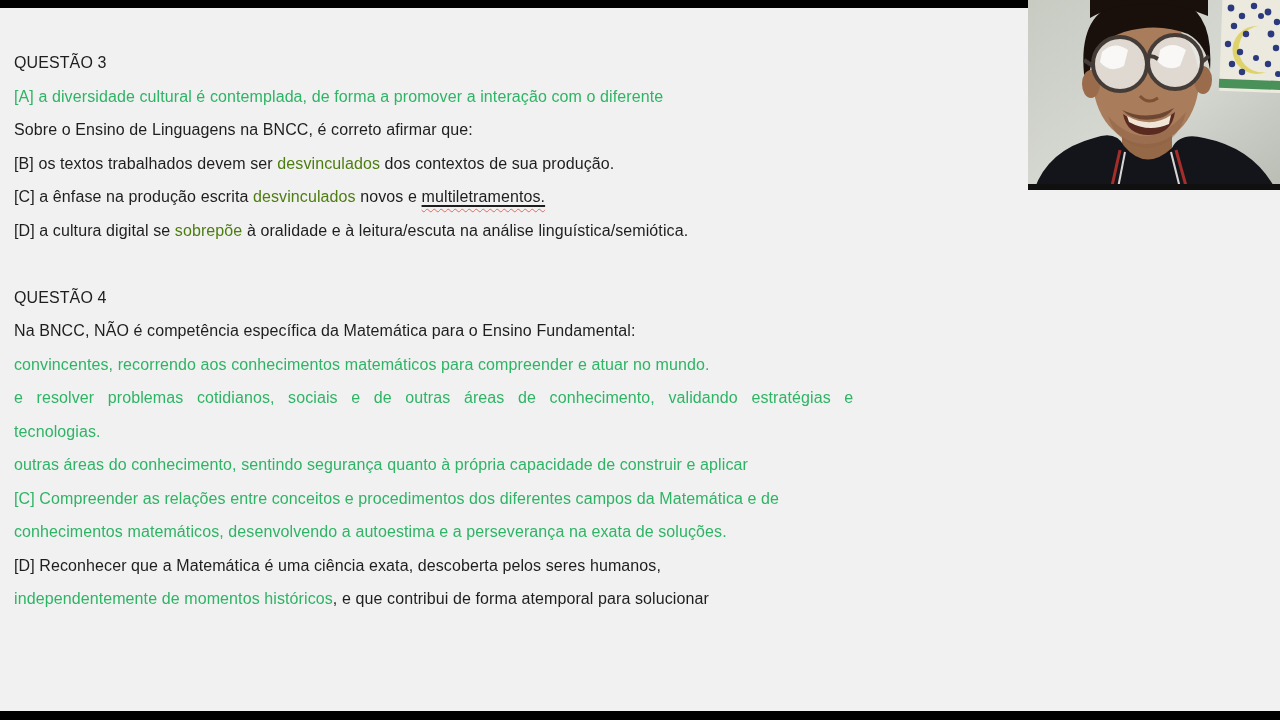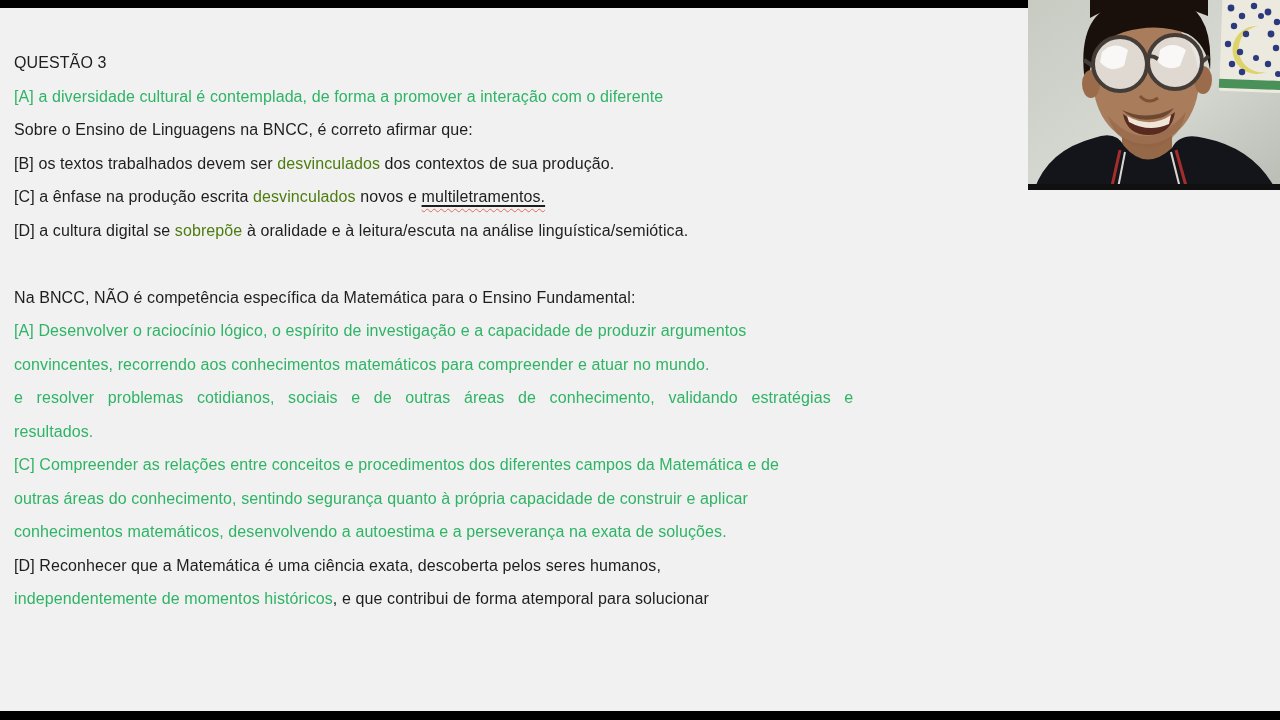--- a/index.html
+++ b/index.html
@@ -43,31 +43,31 @@
   <div class="line t-black"><span>Sobre o Ensino de Linguagens na BNCC, é correto afirmar que:</span></div>
 
   <div class="line t-black"><span>[B]</span> <span>os textos trabalhados devem ser</span> <span class="t-red">desvinculados</span> <span>dos contextos de sua produção.</span></div>
 
   <div class="line t-black"><span>[C]</span> <span>a ênfase na produção escrita</span> <span class="t-red">desvinculados</span> <span>novos e</span> <span class="u-solid"><span class="u-wavy">multiletramentos.</span></span></div>
 
   <div class="line t-black"><span>[D]</span> <span>a cultura digital se</span> <span class="t-red">sobrepõe</span> <span>à oralidade e à leitura/escuta na análise linguística/semiótica.</span></div>
 
   <div class="line"></div>
 
+  <div class="line t-black"><span>QUESTÃO 4</span></div>
 
   <div class="line t-black"><span>Na BNCC, NÃO é competência específica da Matemática para o Ensino Fundamental:</span></div>
 
-  <div class="line t-green"><span>[A]</span> <span>Desenvolver o raciocínio lógico, o espírito de investigação e a capacidade de produzir argumentos</span></div>
   <div class="line t-green"><span>convincentes, recorrendo aos conhecimentos matemáticos para compreender e atuar no mundo.</span></div>
 
   <div class="line t-green justify"><span>e resolver problemas cotidianos, sociais e de outras áreas de conhecimento, validando estratégias e</span></div>
-  <div class="line t-green"><span>resultados.</span></div>
+  <div class="line t-green"><span>tecnologias.</span></div>
 
+  <div class="line t-green"><span>outras áreas do conhecimento, sentindo segurança quanto à própria capacidade de construir e aplicar</span></div>
   <div class="line t-green"><span>[C]</span> <span>Compreender as relações entre conceitos e procedimentos dos diferentes campos da Matemática e de</span></div>
-  <div class="line t-green"><span>outras áreas do conhecimento, sentindo segurança quanto à própria capacidade de construir e aplicar</span></div>
   <div class="line t-green"><span>conhecimentos matemáticos, desenvolvendo a autoestima e a perseverança na exata de soluções.</span></div>
 
   <div class="line t-black"><span>[D]</span> <span>Reconhecer que a Matemática é uma ciência exata, descoberta pelos seres humanos,</span></div>
   <div class="line t-black"><span class="t-green">independentemente de momentos históricos</span><span>, e que contribui de forma atemporal para solucionar</span></div>
 
 </div>
 
 <div id="webcam">
   <svg width="252" height="190" viewBox="0 0 252 190">
     <defs>

